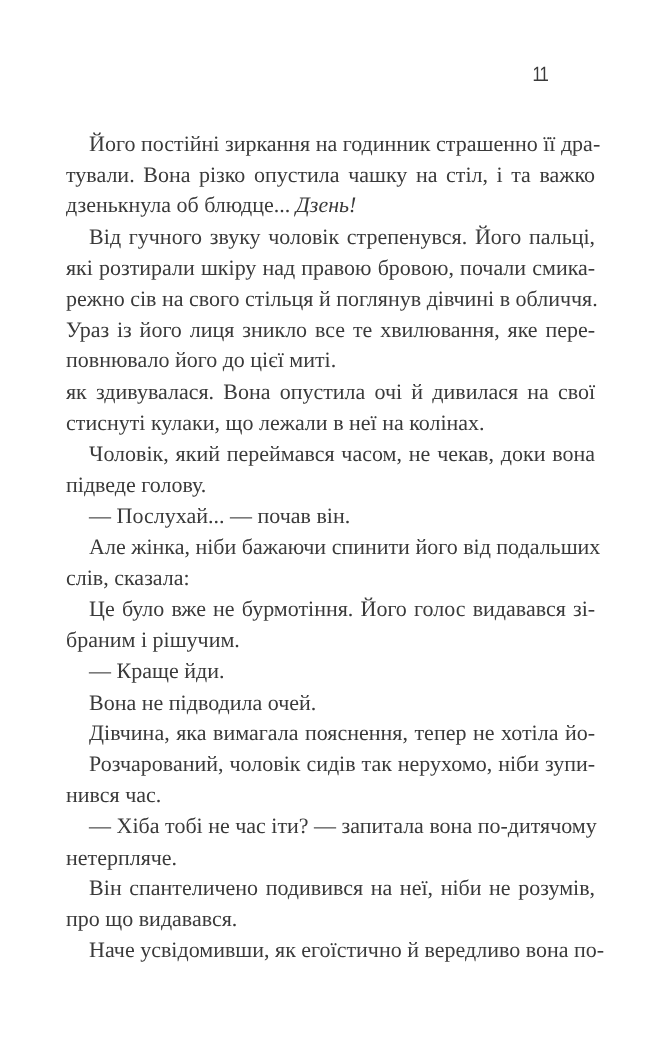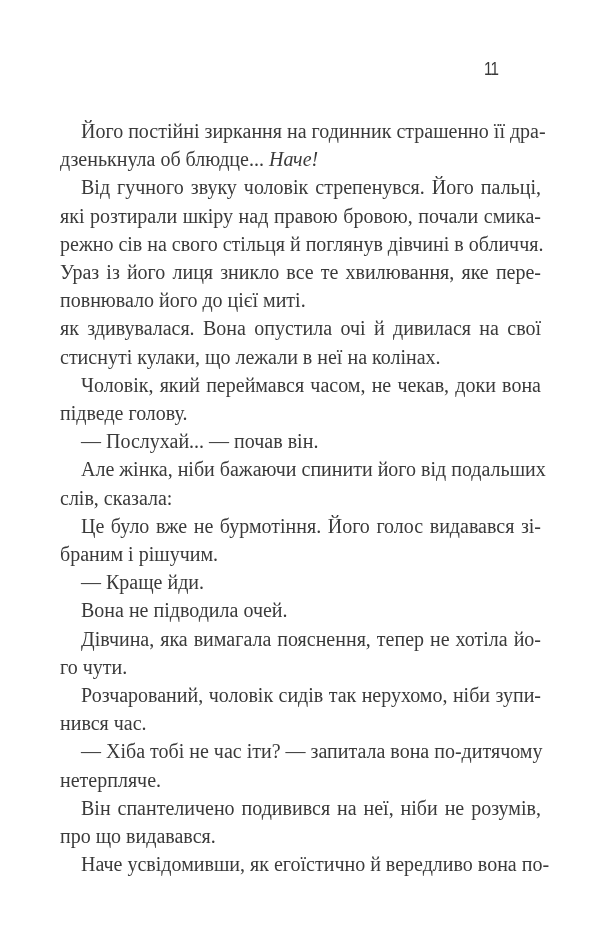--- a/index.html
+++ b/index.html
@@ -58,21 +58,22 @@
   </style>
 </head>
 <body>
 
 <div class="page-number">11</div>
 
 <div class="text-block">
 
   <p class="para">
     <span class="line first">Його постійні зиркання на годинник страшенно її дра-</span>
-    <span class="line last"><span>дзенькнула об блюдце... </span><span class="italic">Наче!</span></span>
+    <span class="line">тували. Вона різко опустила чашку на стіл, і та важко</span>
+    <span class="line last"><span>дзенькнула об блюдце... </span><span class="italic">Дзень!</span></span>
   </p>
 
   <p class="para">
     <span class="line first">Від гучного звуку чоловік стрепенувся. Його пальці,</span>
     <span class="line">які розтирали шкіру над правою бровою, почали смика-</span>
     <span class="line">режно сів на свого стільця й поглянув дівчині в обличчя.</span>
     <span class="line">Ураз із його лиця зникло все те хвилювання, яке пере-</span>
     <span class="line last">повнювало його до цієї миті.</span>
   </p>
 
@@ -103,21 +104,20 @@
   <p class="para">
     <span class="line first last">— Краще йди.</span>
   </p>
 
   <p class="para">
     <span class="line first last">Вона не підводила очей.</span>
   </p>
 
   <p class="para">
     <span class="line first">Дівчина, яка вимагала пояснення, тепер не хотіла йо-</span>
-    <span class="line last">го чути.</span>
   </p>
 
   <p class="para">
     <span class="line first">Розчарований, чоловік сидів так нерухомо, ніби зупи-</span>
     <span class="line last">нився час.</span>
   </p>
 
   <p class="para">
     <span class="line first">— Хіба тобі не час іти? — запитала вона по-дитячому</span>
     <span class="line last">нетерпляче.</span>

